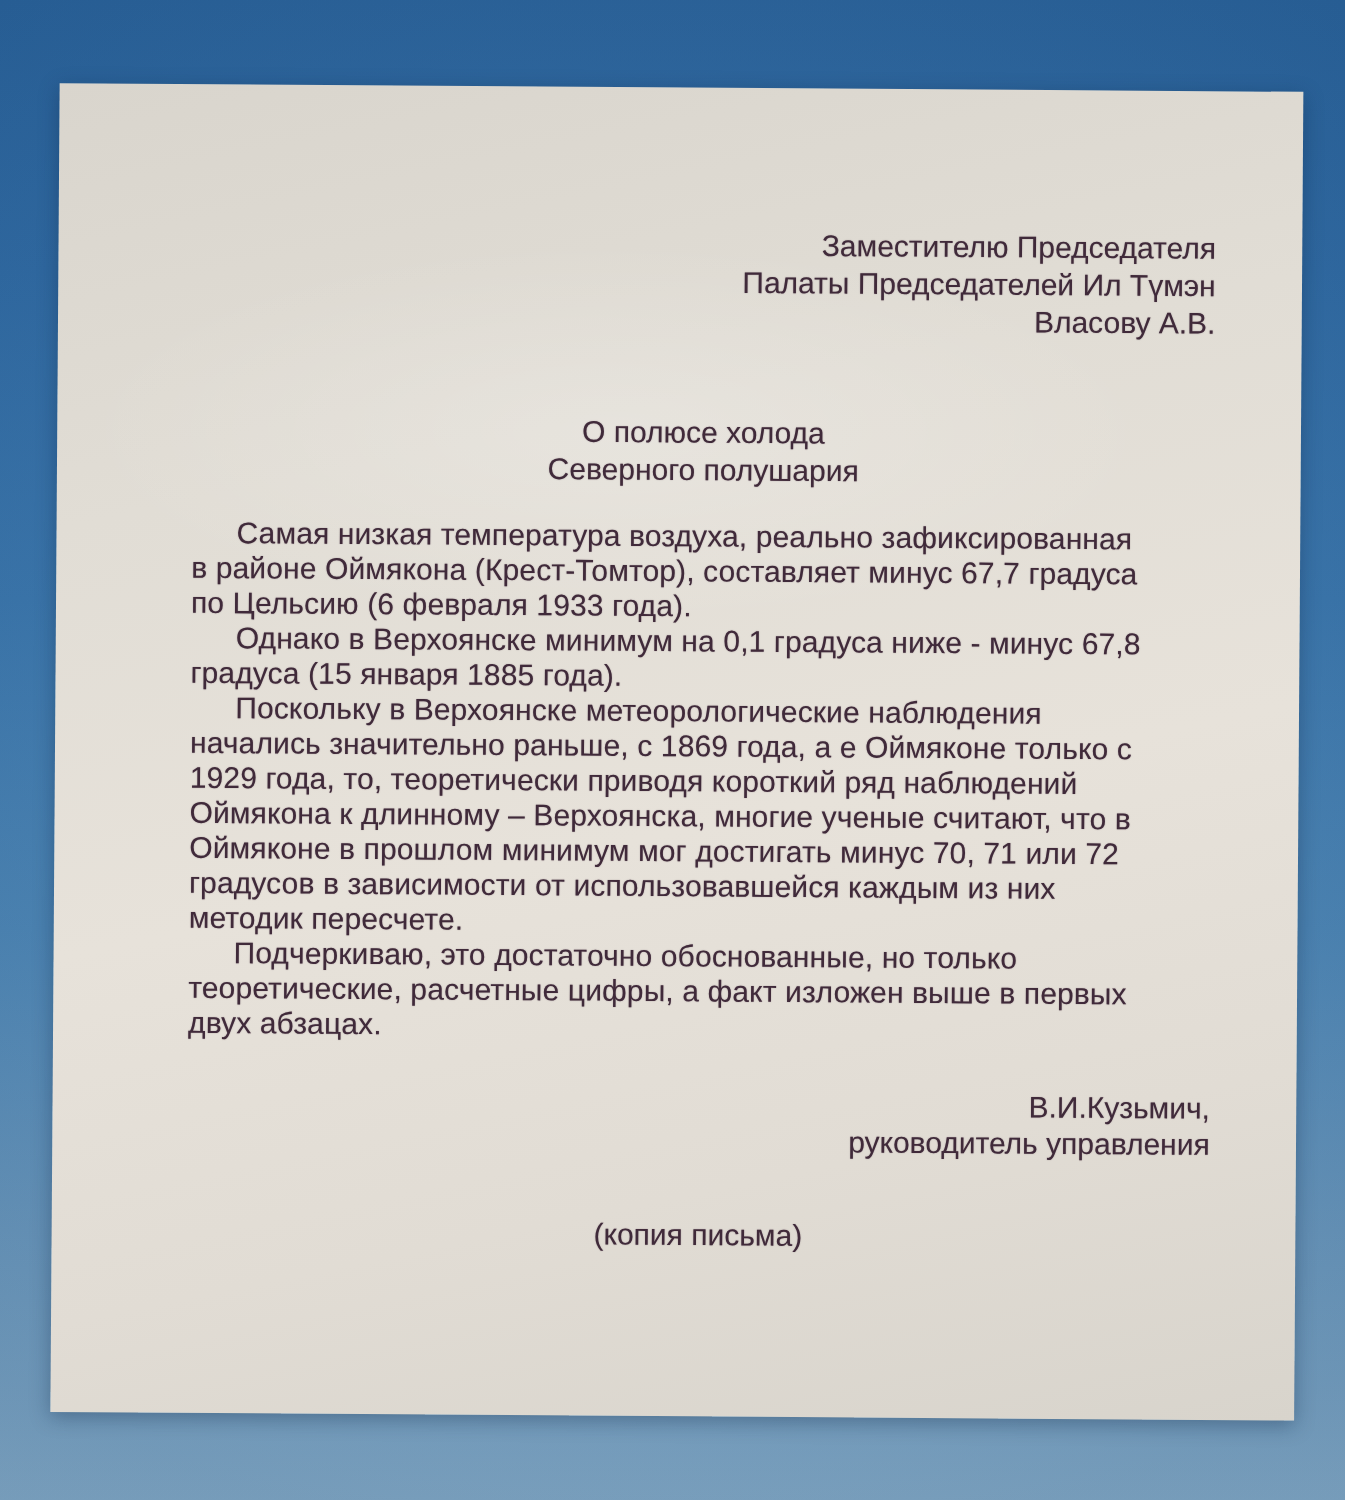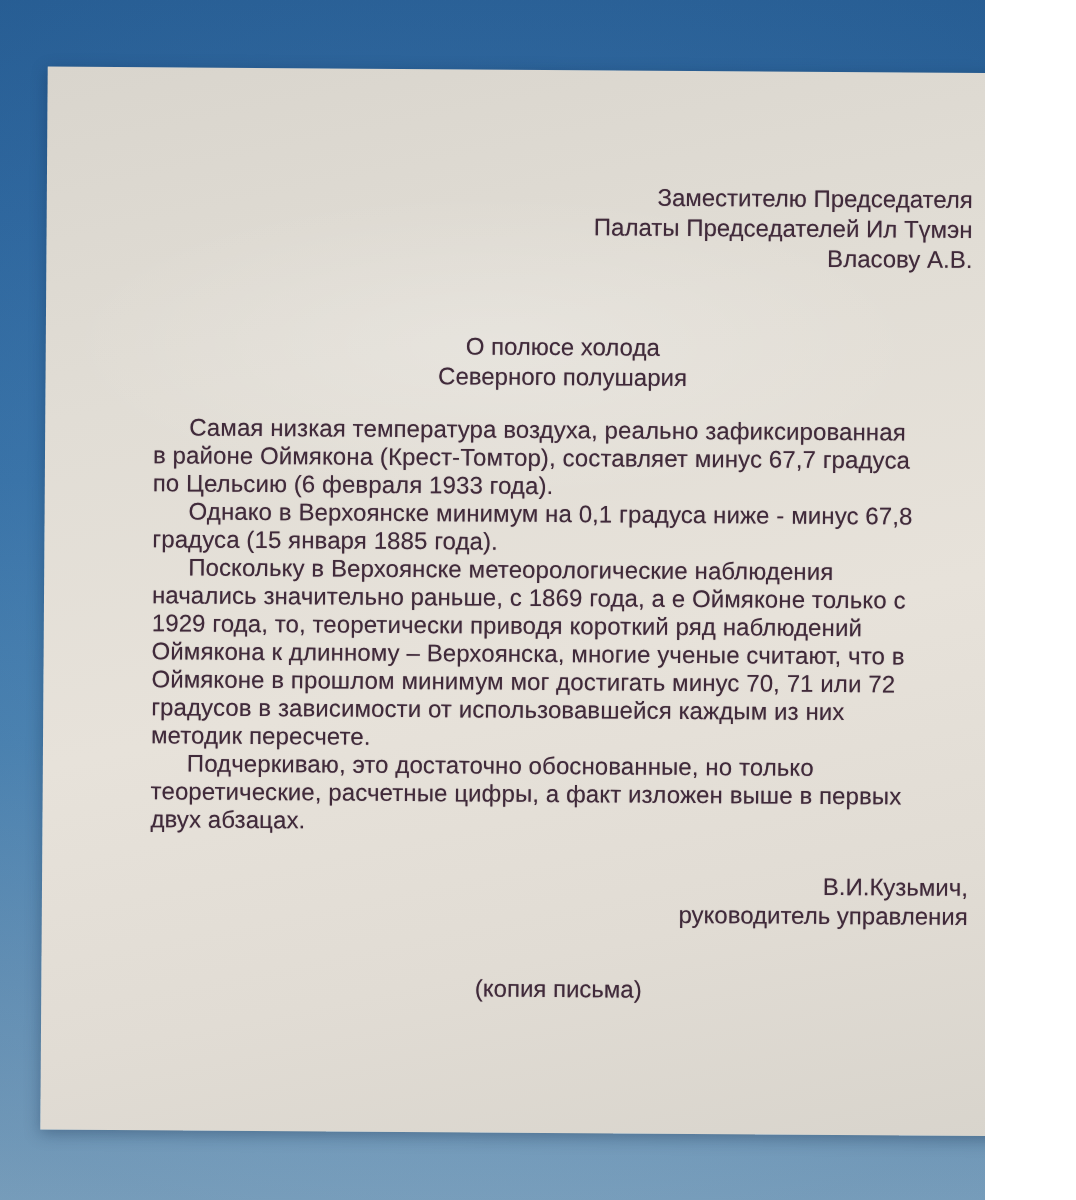--- a/index.html
+++ b/index.html
@@ -5,21 +5,21 @@
   html, body {
     margin: 0;
     padding: 0;
     width: 1076px;
     height: 1200px;
     overflow: hidden;
     font-family: "Liberation Sans", "DejaVu Sans", sans-serif;
   }
   .photo {
     position: relative;
-    width: 985px;
+    width: 1076px;
     height: 1200px;
     background:
       radial-gradient(ellipse 900px 700px at 50% 45%, rgba(255,255,255,0.06), rgba(10,35,65,0.14) 100%),
       linear-gradient(180deg, #2b66a0 0%, #2f6ca7 18%, #3876ae 40%, #4c87b8 62%, #6d9cc2 82%, #88b0ce 100%);
     overflow: hidden;
   }
   .paper {
     position: absolute;
     left: 44px;
     top: 70px;

